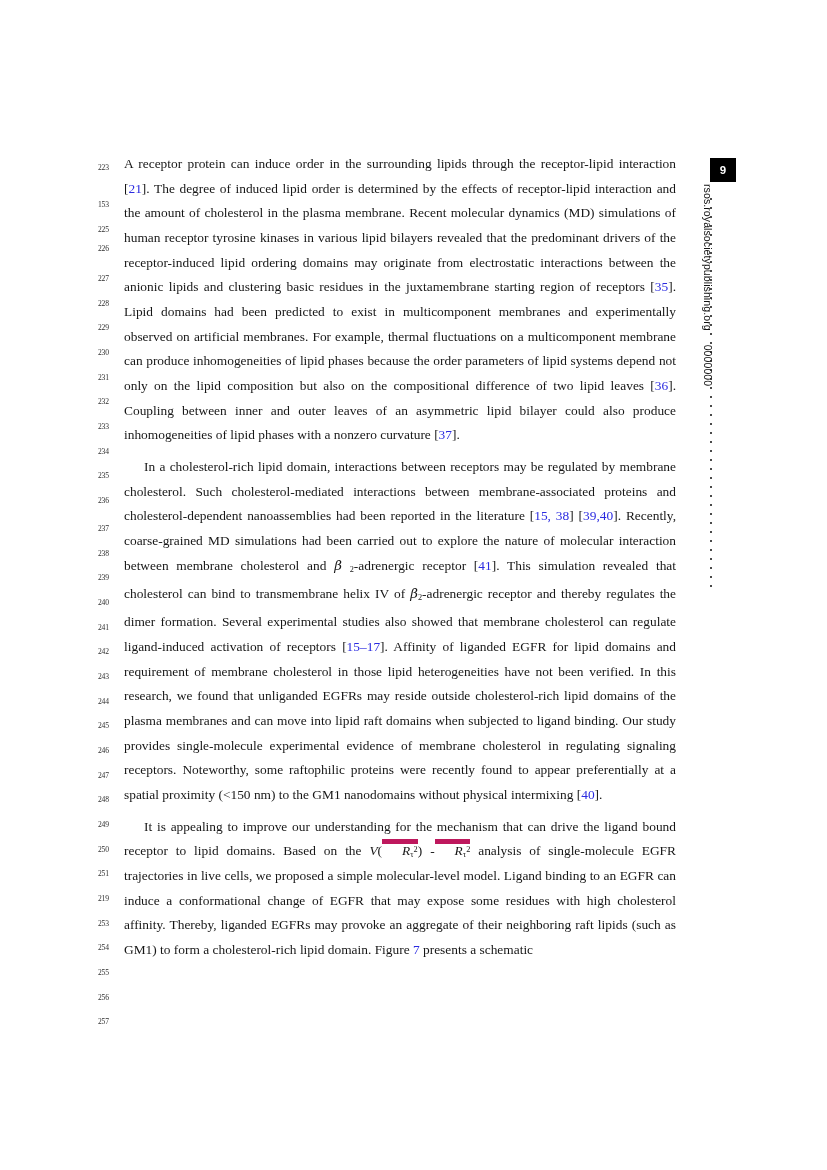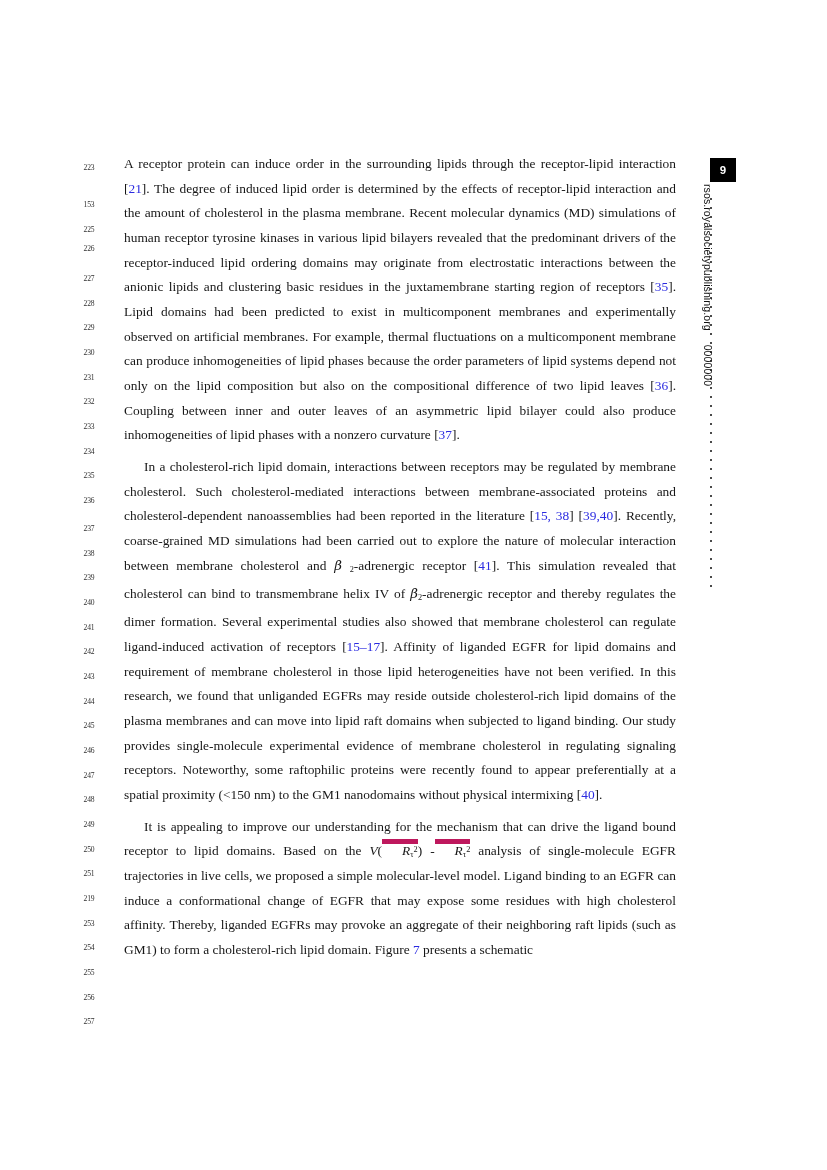--- a/index.html
+++ b/index.html
@@ -111,21 +111,21 @@
     left: 0;
     top: 0;
     width: 117px;
     height: 100%;
     pointer-events: none;
   }
   .lineno {
     position: absolute;
     right: 8px;
     width: 40px;
-    text-align: center;
+    text-align: right;
     font-family: "Liberation Serif", serif;
     font-size: 7.6px;
     color: #2e2e2e;
     letter-spacing: -0.1px;
   }
 
   
   .mvar { font-style: italic; }
   .ovl {
     display: inline-block;

